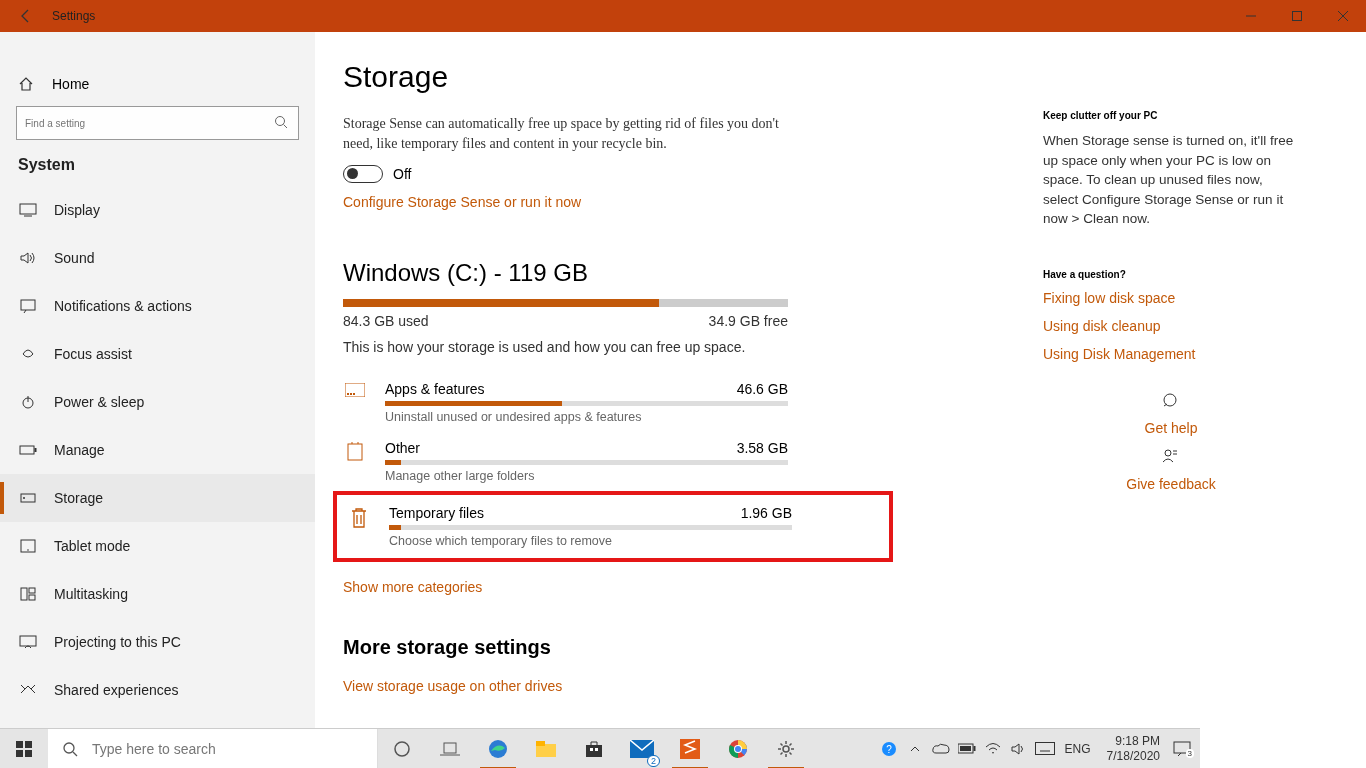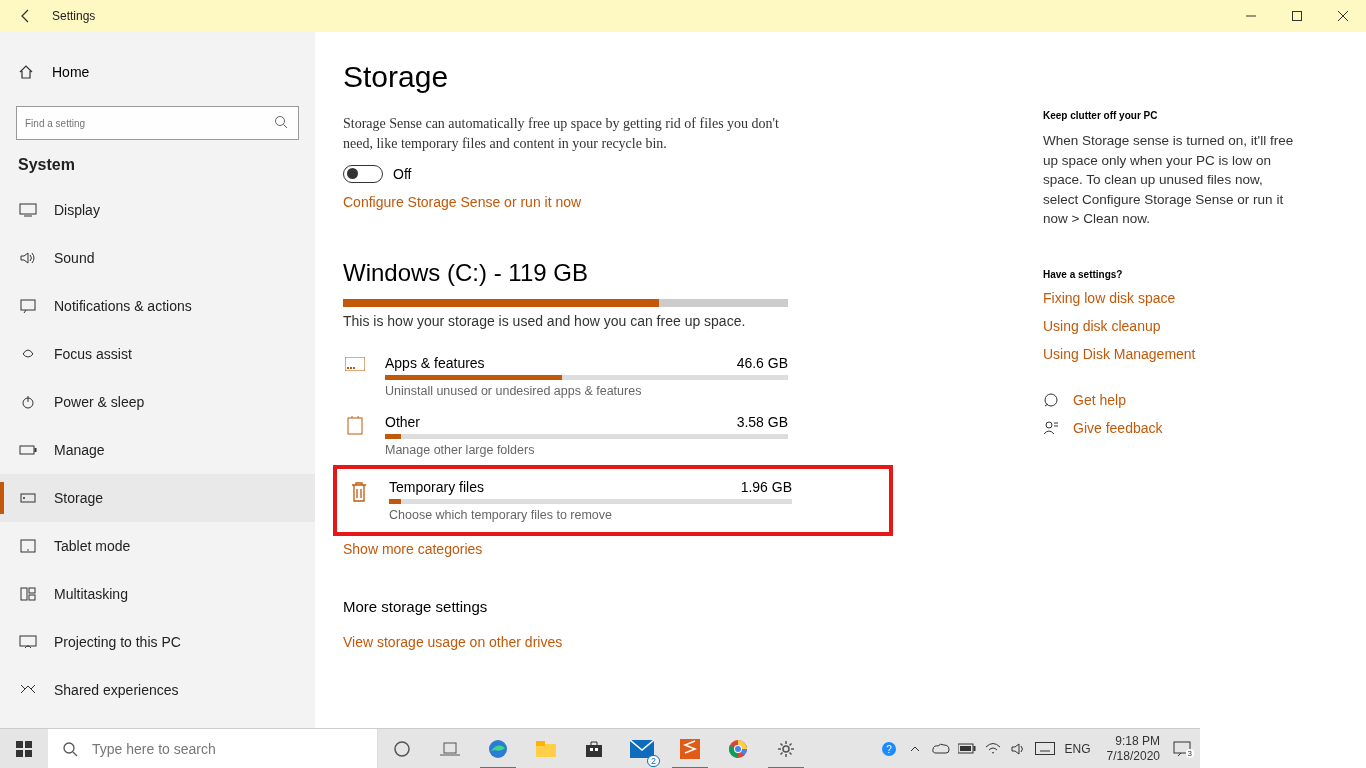--- a/index.html
+++ b/index.html
@@ -1,26 +1,26 @@
 <!DOCTYPE html>
 <html><head>
 <meta charset="utf-8">
 <style>
   * { box-sizing: border-box; margin: 0; padding: 0; font-family: "Segoe UI", Tahoma, sans-serif; }
   html, body { width: 1366px; height: 768px; overflow: hidden; background: #fff; }
   .window { width: 1366px; height: 728px; display: flex; flex-direction: column; background: #fff; }
-  .titlebar { height: 32px; display: flex; align-items: center; padding-left: 14px; background: #fef9c3; }
+  .titlebar { height: 32px; display: flex; align-items: center; padding-left: 14px; background: #c2410c; }
   .titlebar .back { width: 24px; height: 24px; display: flex; align-items: center; justify-content: center; margin-right: 14px; }
   .titlebar .title { font-size: 12px; color: #222; }
   .titlebar .spacer { flex: 1; }
   .winbtns { display: flex; }
   .winbtn { width: 46px; height: 32px; display: flex; align-items: center; justify-content: center; font-size: 11px; color: #333; }
   .body { flex: 1; display: flex; overflow: hidden; }
   .sidebar { width: 315px; background: #f3f3f3; padding-top: 20px; overflow: hidden; position: relative; }
-  .side-home { display: flex; align-items: center; height: 40px; padding-left: 18px; font-size: 14px; }
+  .side-home { display: flex; align-items: flex-end; height: 40px; padding-left: 18px; font-size: 14px; }
   .side-home .icn { width: 20px; margin-right: 14px; display:flex; align-items:center; }
   .search { margin: 14px 16px 16px 16px; height: 34px; border: 1px solid #999; background: #fefefe; display: flex; align-items: center; padding: 0 8px; }
   .search input { flex: 1; border: none; outline: none; font-size: 10px; background: transparent; color: #555; }
   .search .sicon { width: 16px; height: 16px; color:#666; }
   .side-section { font-size: 16px; font-weight: 600; padding: 0 18px 12px 18px; color: #222; }
   .side-item { height: 48px; display: flex; align-items: center; padding-left: 18px; font-size: 14px; color: #222; position: relative; }
   .side-item .icn { width: 20px; margin-right: 16px; display:flex; align-items:center; justify-content:center; }
   .side-item.active::before { content: ""; position: absolute; left: 0; top: 8px; bottom: 8px; width: 4px; background: #c2590a; }
   .side-item.active { background: #e9e9e9; }
 
@@ -44,26 +44,26 @@
   .cat { display: flex; align-items: flex-start; padding: 8px 0; width: 445px; }
   .cat .cicon { width: 24px; margin-right: 18px; margin-top: 2px; color: #c2590a; display:flex; align-items:center; justify-content:center; }
   .cat .cbody { flex: 1; }
   .cat .crow1 { display: flex; justify-content: space-between; font-size: 14px; margin-bottom: 4px; }
   .cat .cbar { height: 5px; background: #ddd; position: relative; margin-bottom: 4px; }
   .cat .cbar .cfill { position: absolute; left:0; top:0; bottom:0; background:#c2590a; }
   .cat .cdesc { font-size: 12.5px; color: #666; }
   .highlight-box { border: 4px solid #e51717; padding: 6px 60px 6px 6px; margin-left: -10px; width: 560px; }
   .highlight-box .cat { width: 445px; margin-left: 4px; padding:4px 0; }
 
-  h2.more-settings { font-weight: 400; font-size: 15px; margin-top: 40px; margin-bottom: 18px; }
+  h2.more-settings { font-weight: 700; font-size: 20px; margin-top: 40px; margin-bottom: 18px; }
 
   .right-h { font-size: 10px; font-weight: 600; margin-top: 50px; margin-bottom: 10px; }
   .right-p { font-size: 13.5px; color: #333; line-height: 1.45; margin-bottom: 26px; }
   .right-links .link { display: block; margin-bottom: 12px; }
-  .right-help { display:flex; align-items:center; gap:12px; margin-top:30px; }
+  .right-help { display:flex; align-items:center; gap:12px; margin-top:30px;flex-direction:column; }
   .right-help .hicn { width:18px; display:flex; align-items:center; }
 
   
   .taskbar { width: 1200px; height: 40px; background: #e5e5e5; display: flex; align-items: stretch; border-top: 1px solid #ccc; }
   .start { width: 48px; display:flex; align-items:center; justify-content:center; }
   .tsearch { width: 330px; background:#fff; margin:0; display:flex; align-items:center; padding:0 14px; border-right:1px solid #ddd; }
   .tsearch .sic { width:16px; margin-right:14px; }
   .tsearch span { font-size:14px; color:#777; }
   .ticons { display:flex; align-items:center; }
   .ticon { width:48px; height:40px; display:flex; align-items:center; justify-content:center; font-size:18px; position:relative; }
@@ -236,20 +236,24 @@
               <div class="knob"></div>
             </div>
           <div class="toggle-label">Off</div>
         </div>
         <span class="link">Configure Storage Sense or run it now</span>
 
         <h2 class="drive">Windows (C:) - 119 GB</h2>
         <div class="drivebar">
             <div class="fill" id="drivefill" style="width: 71%;"></div>
           </div>
+        <div class="drive-labels">
+          <span>84.3 GB used</span>
+          <span>34.9 GB free</span>
+        </div>
         <p class="subtitle">This is how your storage is used and how you can free up space.</p>
 
         
         <div class="cat">
           <div class="cicon">
               <svg width="20" height="14" viewBox="0 0 20 14">
                 <rect x="0" y="0" width="20" height="14" stroke="#c2590a" fill="none"></rect>
                 <rect x="2" y="10" width="2" height="2" fill="#c2590a"></rect>
                 <rect x="5" y="10" width="2" height="2" fill="#c2590a"></rect>
                 <rect x="8" y="10" width="2" height="2" fill="#c2590a"></rect>
@@ -299,31 +303,31 @@
                   <span>1.96 GB</span>
                 </div>
               <div class="cbar">
                   <div class="cfill" id="cf2" style="width: 3%;"></div>
                 </div>
               <div class="cdesc">Choose which temporary files to remove</div>
             </div>
           </div>
         </div>
 
-        <div style="margin-top:4px"><span class="link">Show more categories</span></div>
+        <div style="margin-top:16px"><span class="link">Show more categories</span></div>
 
         <h2 class="more-settings">More storage settings</h2>
         <span class="link">View storage usage on other drives</span>
       </div>
 
       <div class="rightcol">
         <div class="right-h">Keep clutter off your PC</div>
         <div class="right-p">When Storage sense is turned on, it'll free up space only when your PC is low on space. To clean up unused files now, select Configure Storage Sense or run it now &gt; Clean now.</div>
 
-        <div class="right-h" style="margin-top:40px">Have a settings?</div>
+        <div class="right-h" style="margin-top:40px">Have a question?</div>
         <div class="right-links">
           <span class="link">Fixing low disk space</span>
           <span class="link">Using disk cleanup</span>
           <span class="link">Using Disk Management</span>
         </div>
 
         <div class="right-help">
           <span class="hicn">
               <svg width="16" height="16" viewBox="0 0 16 16">
                 <circle cx="8" cy="8" r="6" stroke="#333" fill="none"></circle>

